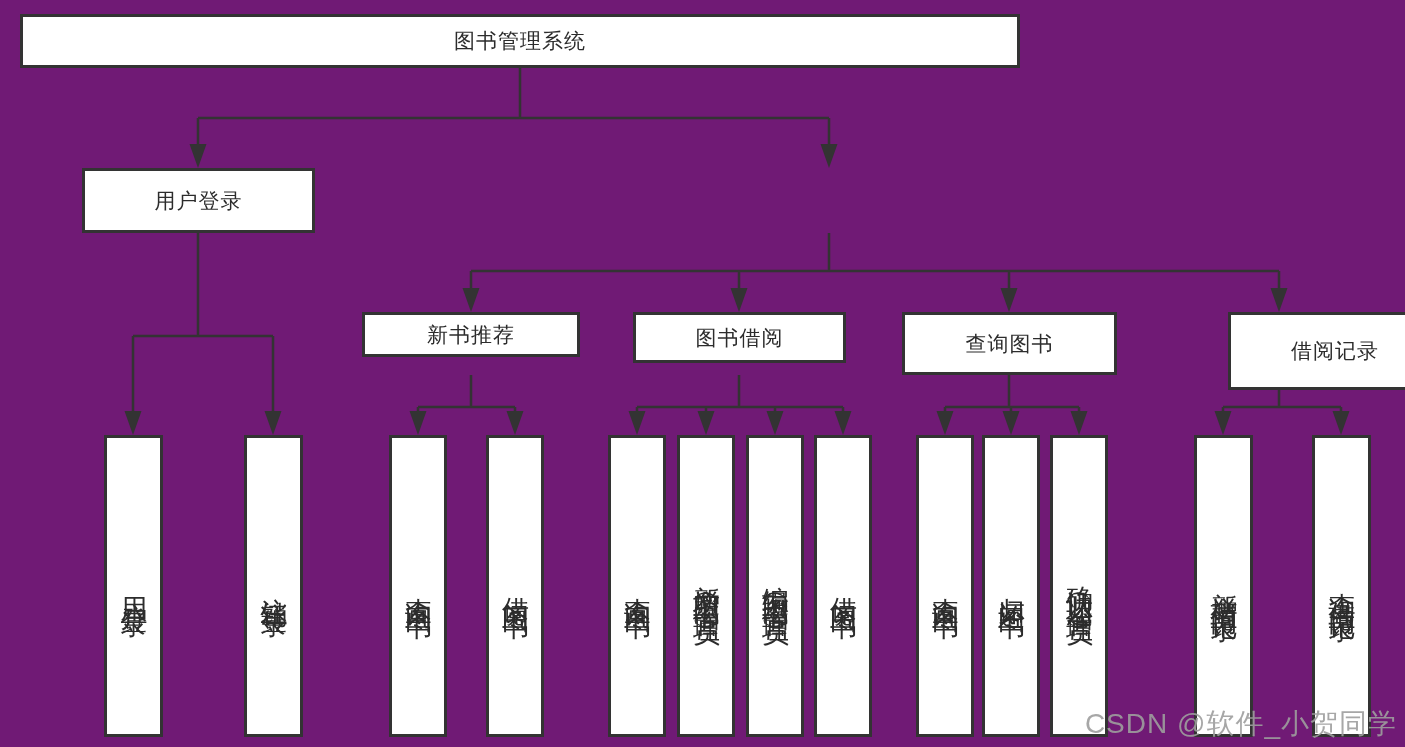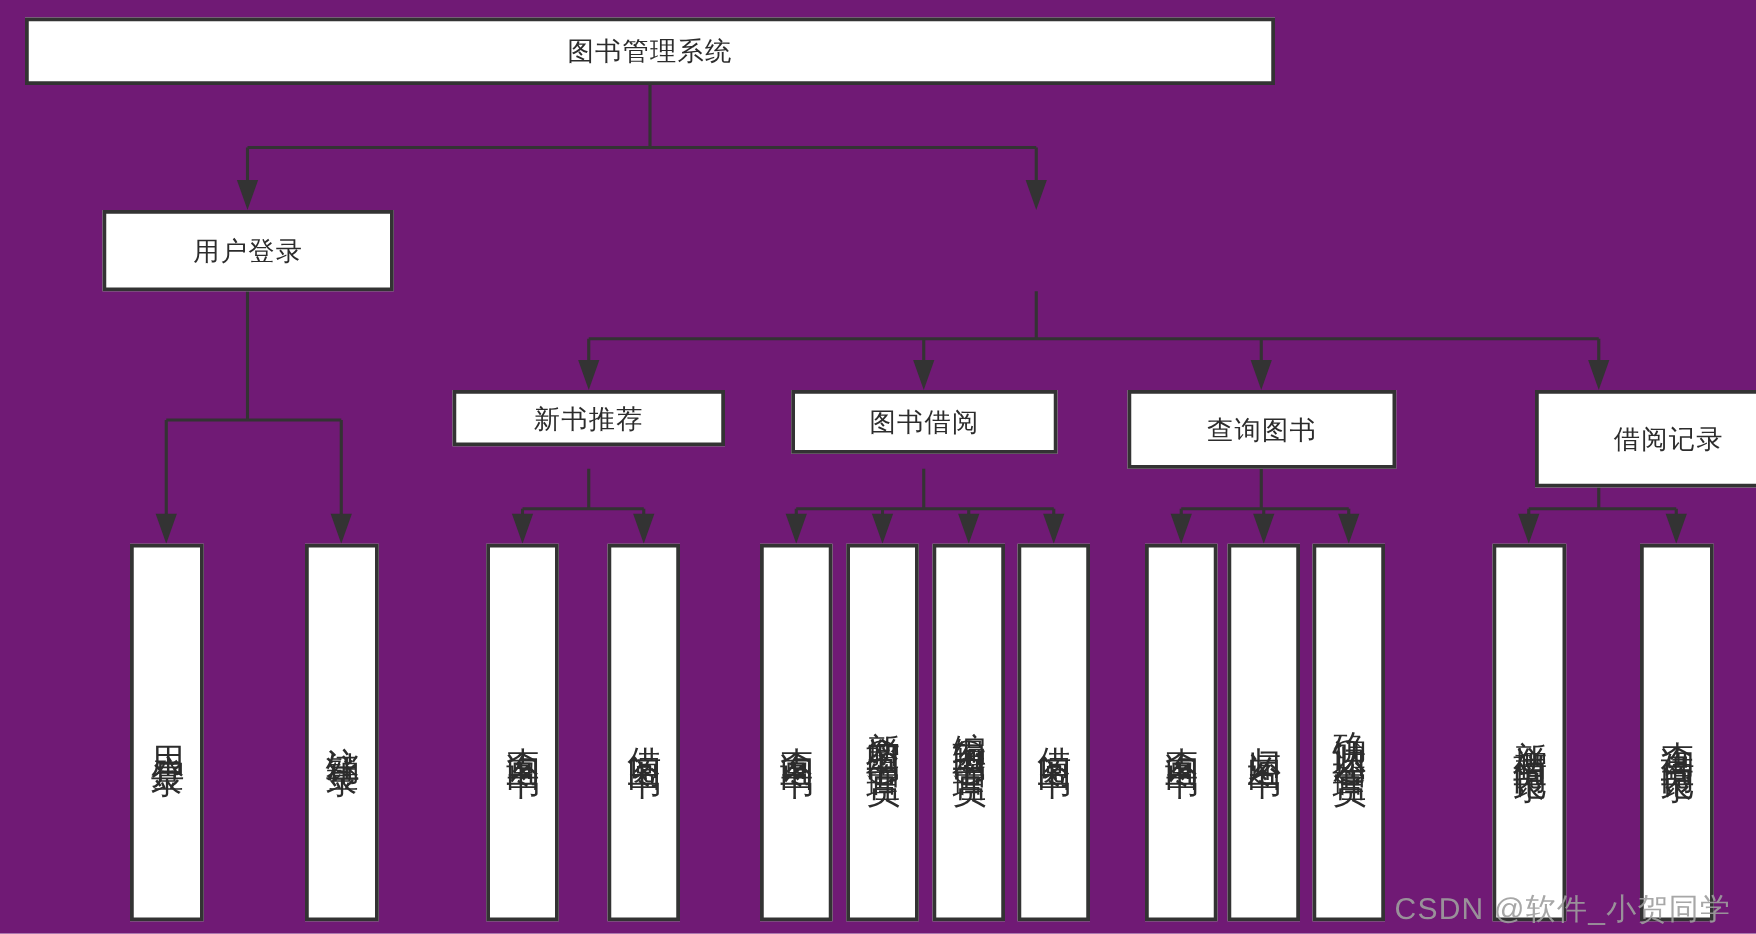--- a/index.html
+++ b/index.html
@@ -28,23 +28,23 @@
   .node.h { font-size:21px; letter-spacing:1px; }
   .node.v {
     writing-mode:vertical-rl;
     text-orientation:mixed;
     font-size:27px;
     letter-spacing:5px;
     line-height:1;
   }
   .watermark {
     position:absolute;
-    right:20px; bottom:4px;
+    right:8px; bottom:4px;
     z-index:3;
-    font-size:24px;
+    font-size:28px;
     color:#9e9e9e;
     opacity:0.9;
     letter-spacing:1px;
     white-space:nowrap;
   }
 </style>
 </head>
 <body>
 
 <div class="stage">

